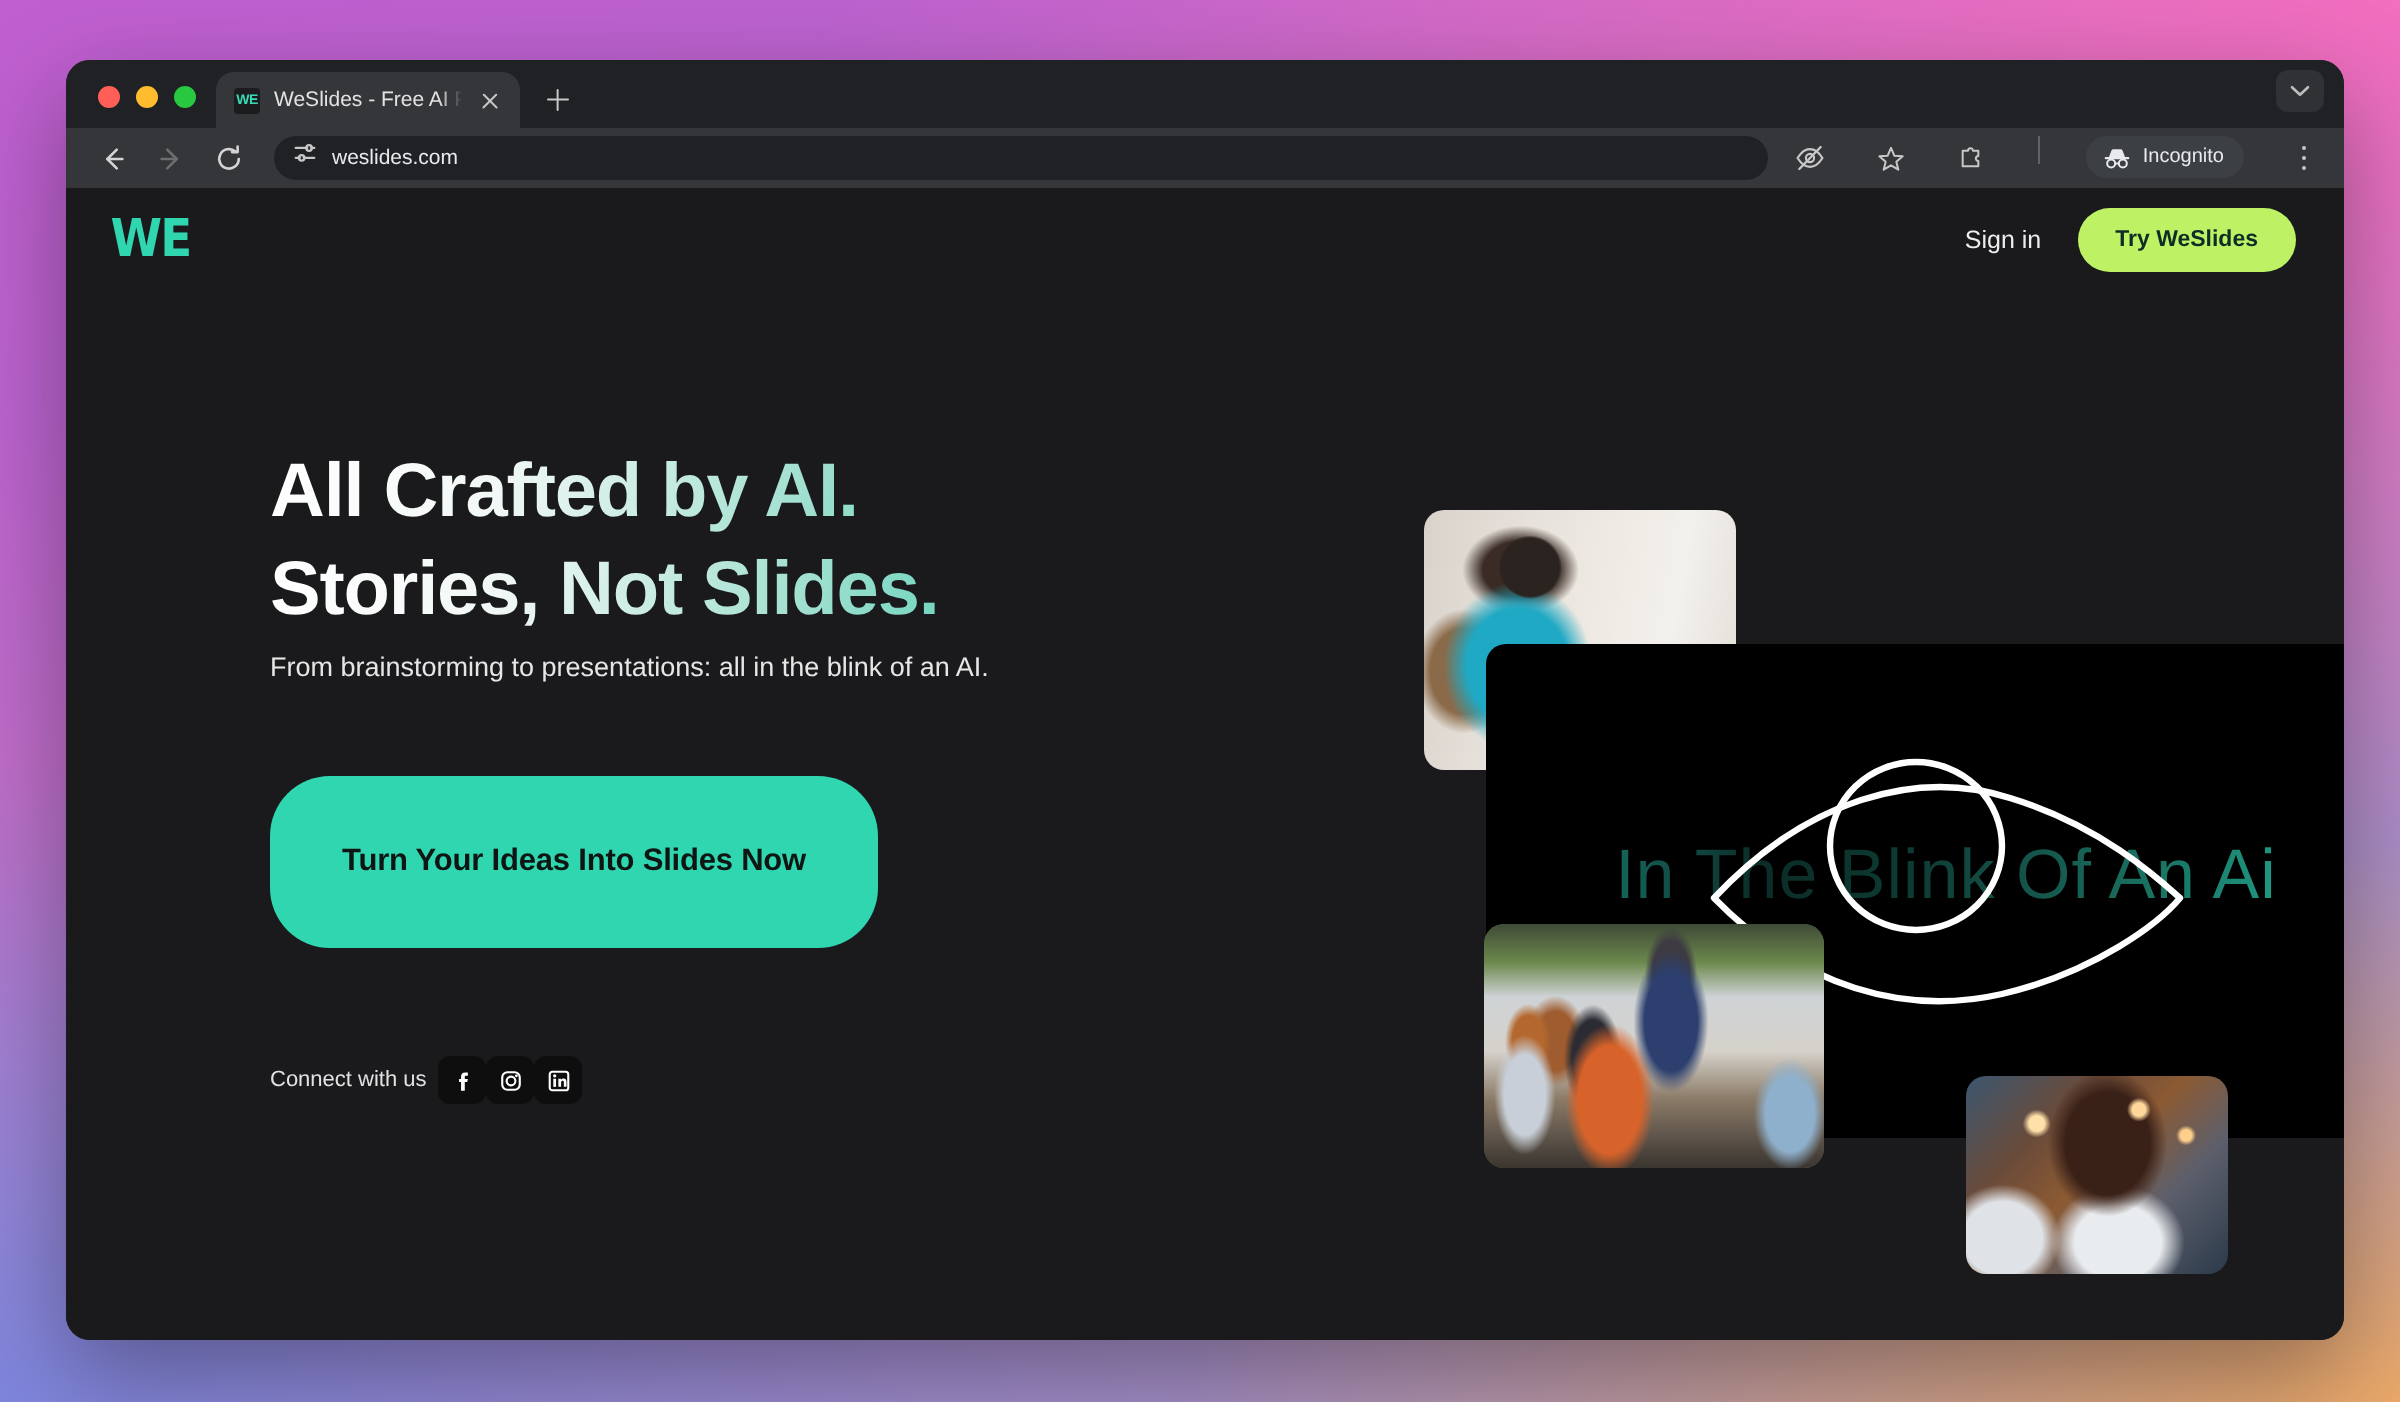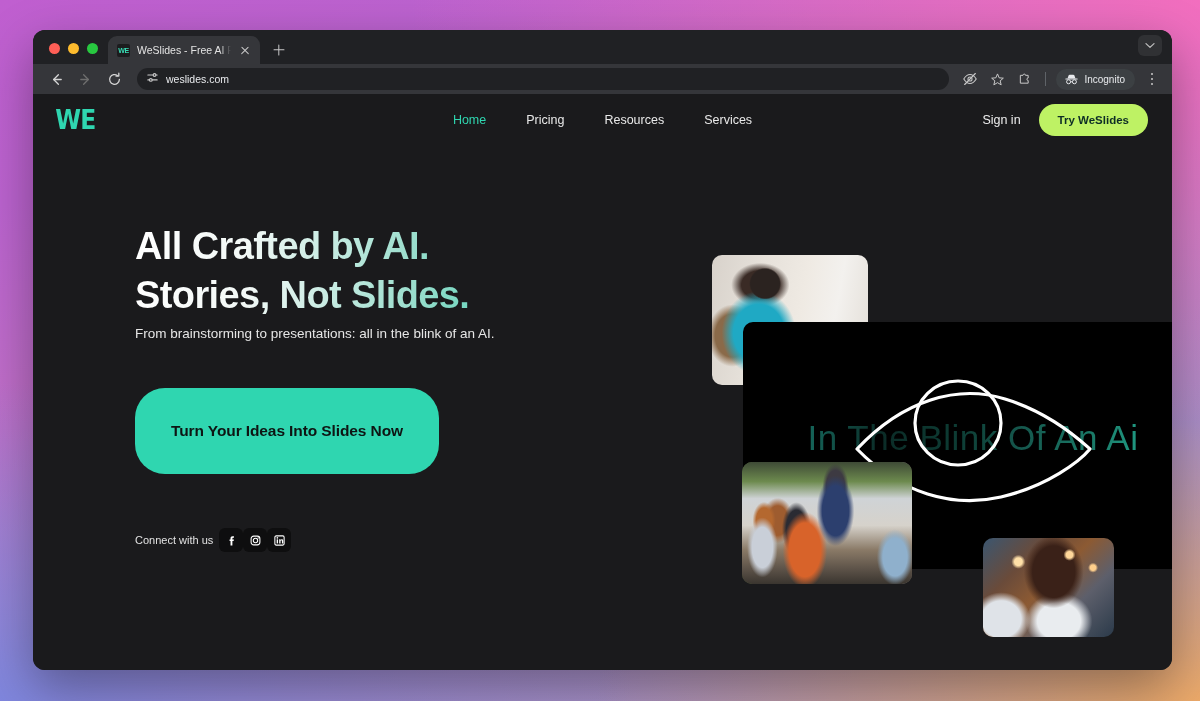--- a/index.html
+++ b/index.html
@@ -67,21 +67,21 @@
     height:30px; background:#35363a; display:flex; align-items:center;
     padding:0 10px; gap:3px;
   }
   .navbtn { width:26px; height:26px; border-radius:50%; display:flex; align-items:center; justify-content:center; cursor:pointer; }
   .navbtn svg{ display:block; }
   .omnibox {
     flex:1 1 auto; height:22px; background:#202124; border-radius:11px;
     display:flex; align-items:center; padding:0 9px; gap:7px; margin:0 7px; cursor:text;
   }
   .omni-url { font-size:10.5px; color:#e8eaed; }
-  .tb-icons { display:flex; align-items:center; gap:5px; }
+  .tb-icons { display:flex; gap:18px; }
   .tb-btn { width:22px; height:22px; display:flex; align-items:center; justify-content:center; border-radius:50%; cursor:pointer; }
   .divider-v { width:1px; height:14px; background:#5f6368; margin:0 5px; }
   .incognito-pill {
     height:21px; border-radius:11px; background:#3c4043;
     display:flex; align-items:center; gap:5px; padding:0 10px 0 8px; cursor:pointer;
   }
   .incognito-pill span { font-size:10px; color:#e8eaed; }
   .kebab { width:20px; height:22px; display:flex; flex-direction:column; align-items:center; justify-content:center; gap:2.5px; cursor:pointer; margin-left:2px;}
   .kebab i { width:2.6px; height:2.6px; border-radius:50%; background:#c8c8c8; display:block; }
 
@@ -278,26 +278,20 @@
           <i></i>
         </div>
     </div>
   </div>
 
   <div class="viewport">
 
     <div class="sitenav">
       <div class="logo">WE</div>
 
-      <div class="navlinks">
-        <a class="active">Home</a>
-        <a>Pricing</a>
-        <a>Resources</a>
-        <a>Services</a>
-      </div>
 
       <div class="nav-right">
         <span class="signin">Sign in</span>
         <button class="try-btn">Try WeSlides</button>
       </div>
     </div>
 
     <div class="collage">
 
       <div class="card photo-student">

